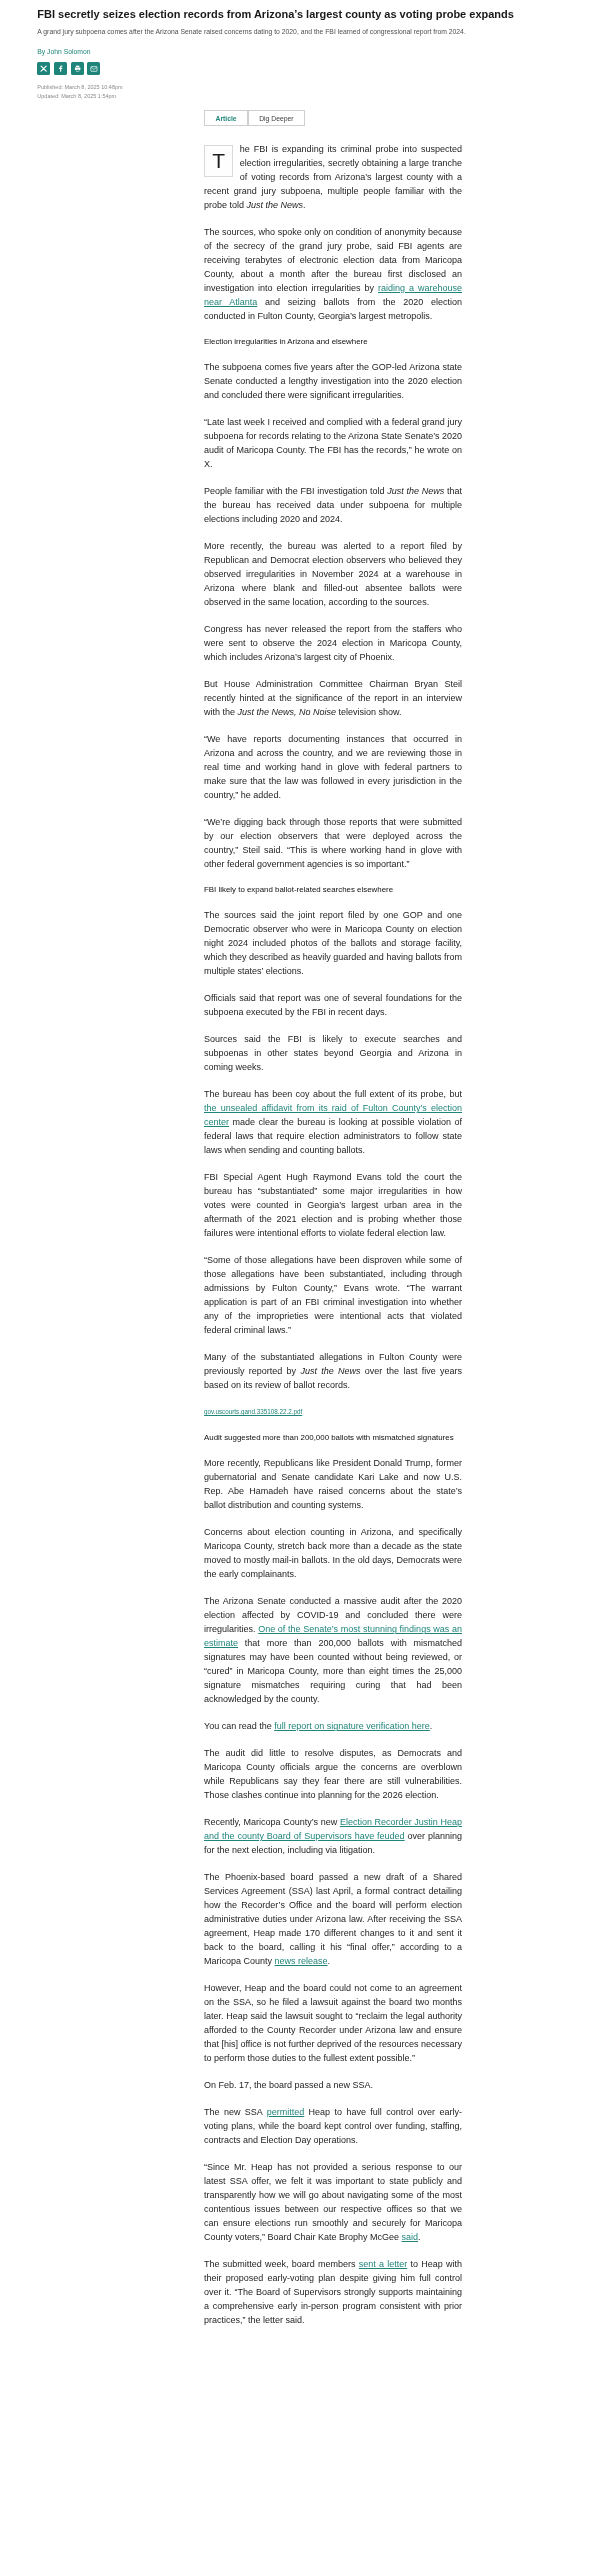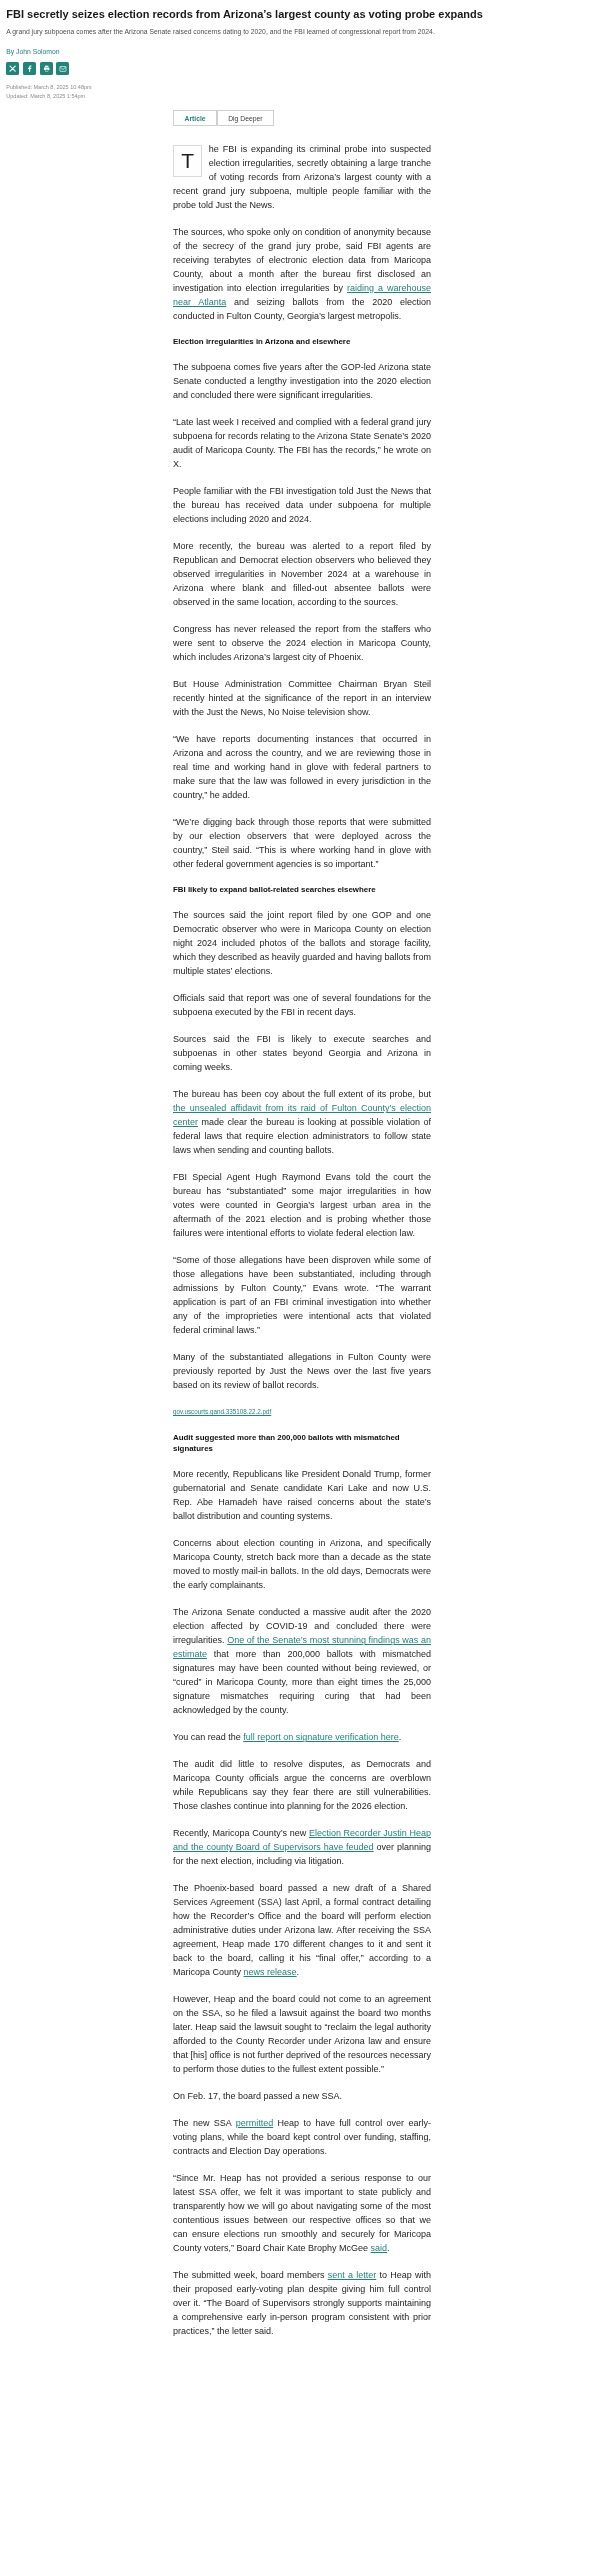--- a/index.html
+++ b/index.html
@@ -3,21 +3,21 @@
 <meta charset="utf-8">
 <style>
   :root { --accent: #1f857a; }
   html, body { margin: 0; padding: 0; }
   body {
     width: 600px;
     background: #ffffff;
     font-family: "Liberation Sans", sans-serif;
     color: #2d2d2d;
   }
-  .page { width: 492px; min-height: 2576px; padding: 7.3px 0 31px; box-sizing: border-box; }
+  .page { width: 492px; min-height: 2576px; padding: 7.3px 0 31px; box-sizing: border-box; margin-left: 31px; }
   .article-header { padding: 0 6.3px; }
   .title {
     font-size: 11px;
     line-height: 1.35;
     color: #191919;
     font-weight: 700;
     margin: 0;
   }
   .subtitle { margin: 6.3px 0 0; font-size: 6.8px; color: #4f4f4f; }
   .byline-row { margin-top: 10.5px; }
@@ -39,31 +39,31 @@
   .tab + .tab { margin-left: -0.5px; }
   .tab.active { color: var(--accent); font-weight: bold; }
   .article-body {
     width: 258px; margin: 15.7px 0 0 173px;
     font-size: 9px; line-height: 14px;
     text-align: justify; color: #242424;
   }
   .para { margin: 0 0 13px; }
   .para::after { content: ""; display: block; clear: both; height: 0; }
   .section-heading {
-    font-size: 7.9px; font-weight: 700; color: #101010;
+    font-size: 7.9px; font-weight: 400; color: #101010;
     margin: 0 0 13px; line-height: 1.4; text-align: left;
   }
   .dropcap {
     float: left;
     font-size: 21px; line-height: 21px;
     padding: 4.7px 7.3px; margin: 2.6px 6.3px 1px 0;
     border: 0.5px solid #d9d9d9; color: #1d1d1d; background: #fefefe;
   }
   .link { color: var(--accent); text-decoration: underline; cursor: pointer; }
-  .italic { }
+  .italic { font-style: italic; }
   .file-link-line { font-size: 6.3px; margin: 0 0 13px; text-align: left; word-break: break-all; }
 </style>
 </head>
 <body>
 
 <div class="page">
   <header class="article-header">
     <h1 class="title">FBI secretly seizes election records from Arizona’s largest county as voting probe expands</h1>
     <p class="subtitle">A grand jury subpoena comes after the Arizona Senate raised concerns dating to 2020, and the FBI learned of congressional report from 2024.</p>
     <div class="byline-row">

